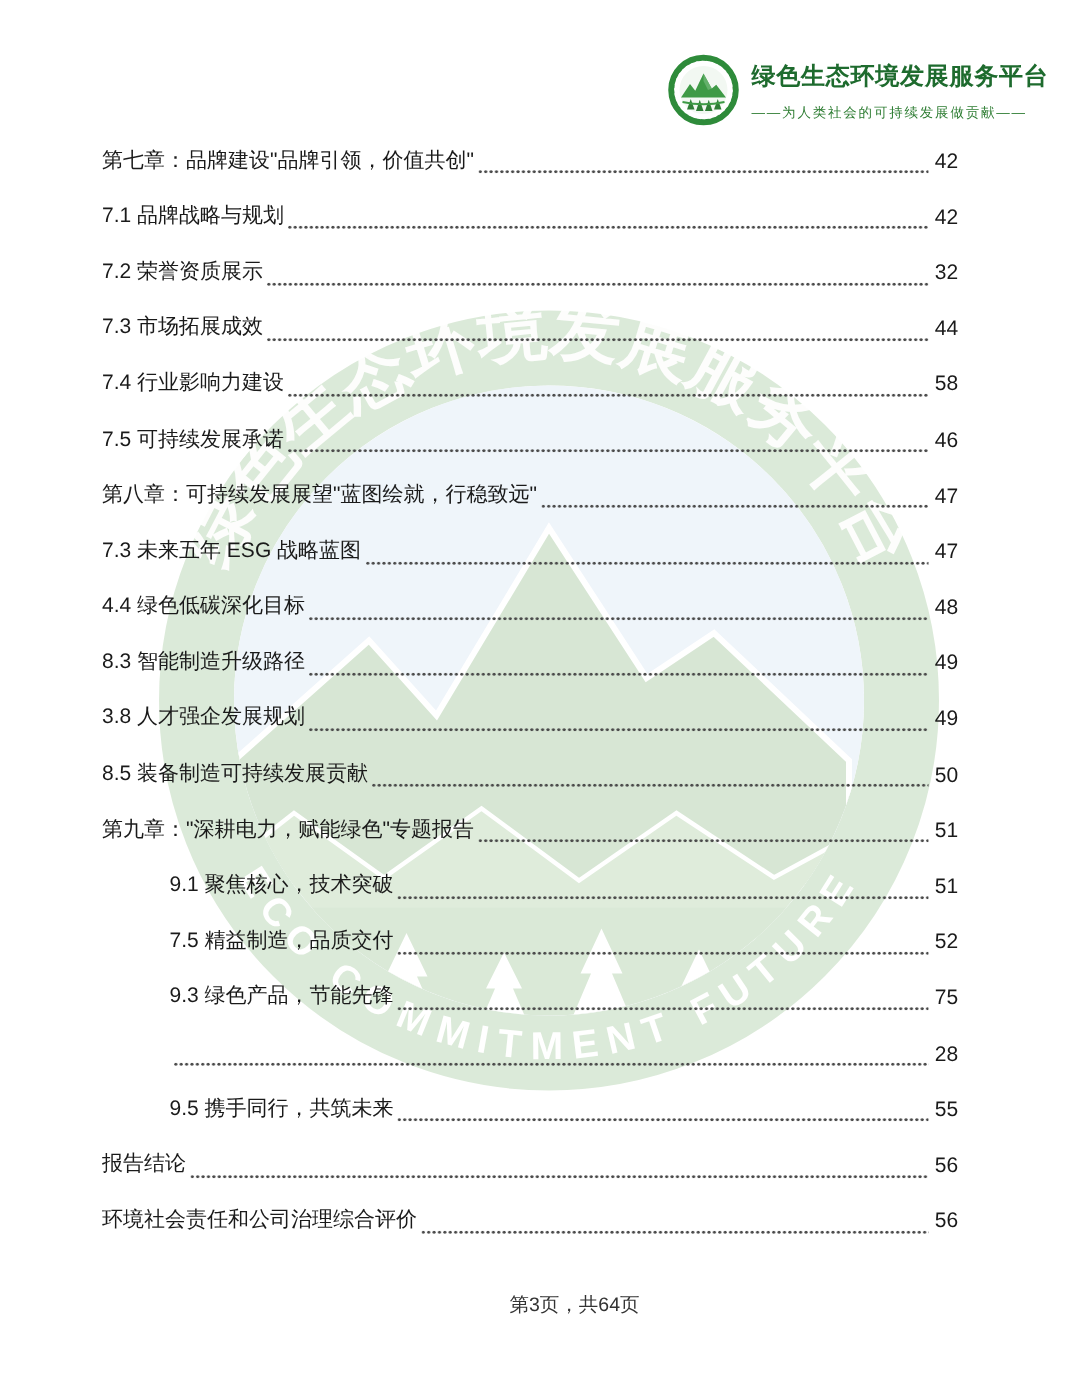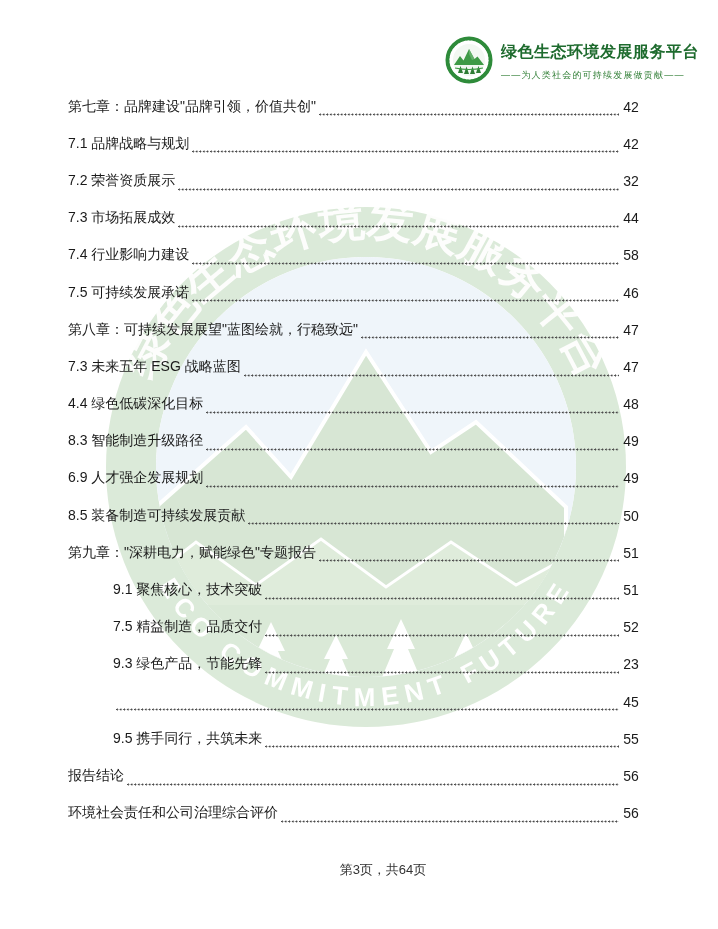--- a/index.html
+++ b/index.html
@@ -173,21 +173,21 @@
       <span class="toc-page">48</span>
     </div>
 
     <div class="toc-row">
       <span class="toc-label">8.3 智能制造升级路径</span>
       <span class="leader"></span>
       <span class="toc-page">49</span>
     </div>
 
     <div class="toc-row">
-      <span class="toc-label">6.9 人才强企发展规划</span>
+      <span class="toc-label">3.8 人才强企发展规划</span>
       <span class="leader"></span>
       <span class="toc-page">49</span>
     </div>
 
     <div class="toc-row">
       <span class="toc-label">8.5 装备制造可持续发展贡献</span>
       <span class="leader"></span>
       <span class="toc-page">50</span>
     </div>
 
@@ -205,26 +205,26 @@
 
     <div class="toc-row indent">
       <span class="toc-label">7.5 精益制造，品质交付</span>
       <span class="leader"></span>
       <span class="toc-page">52</span>
     </div>
 
     <div class="toc-row indent">
       <span class="toc-label">9.3 绿色产品，节能先锋</span>
       <span class="leader"></span>
-      <span class="toc-page">23</span>
-    </div>
-
-    <div class="toc-row indent">
-      <span class="leader"></span>
-      <span class="toc-page">45</span>
+      <span class="toc-page">75</span>
+    </div>
+
+    <div class="toc-row indent">
+      <span class="leader"></span>
+      <span class="toc-page">28</span>
     </div>
 
     <div class="toc-row indent">
       <span class="toc-label">9.5 携手同行，共筑未来</span>
       <span class="leader"></span>
       <span class="toc-page">55</span>
     </div>
 
     <div class="toc-row">
       <span class="toc-label">报告结论</span>

